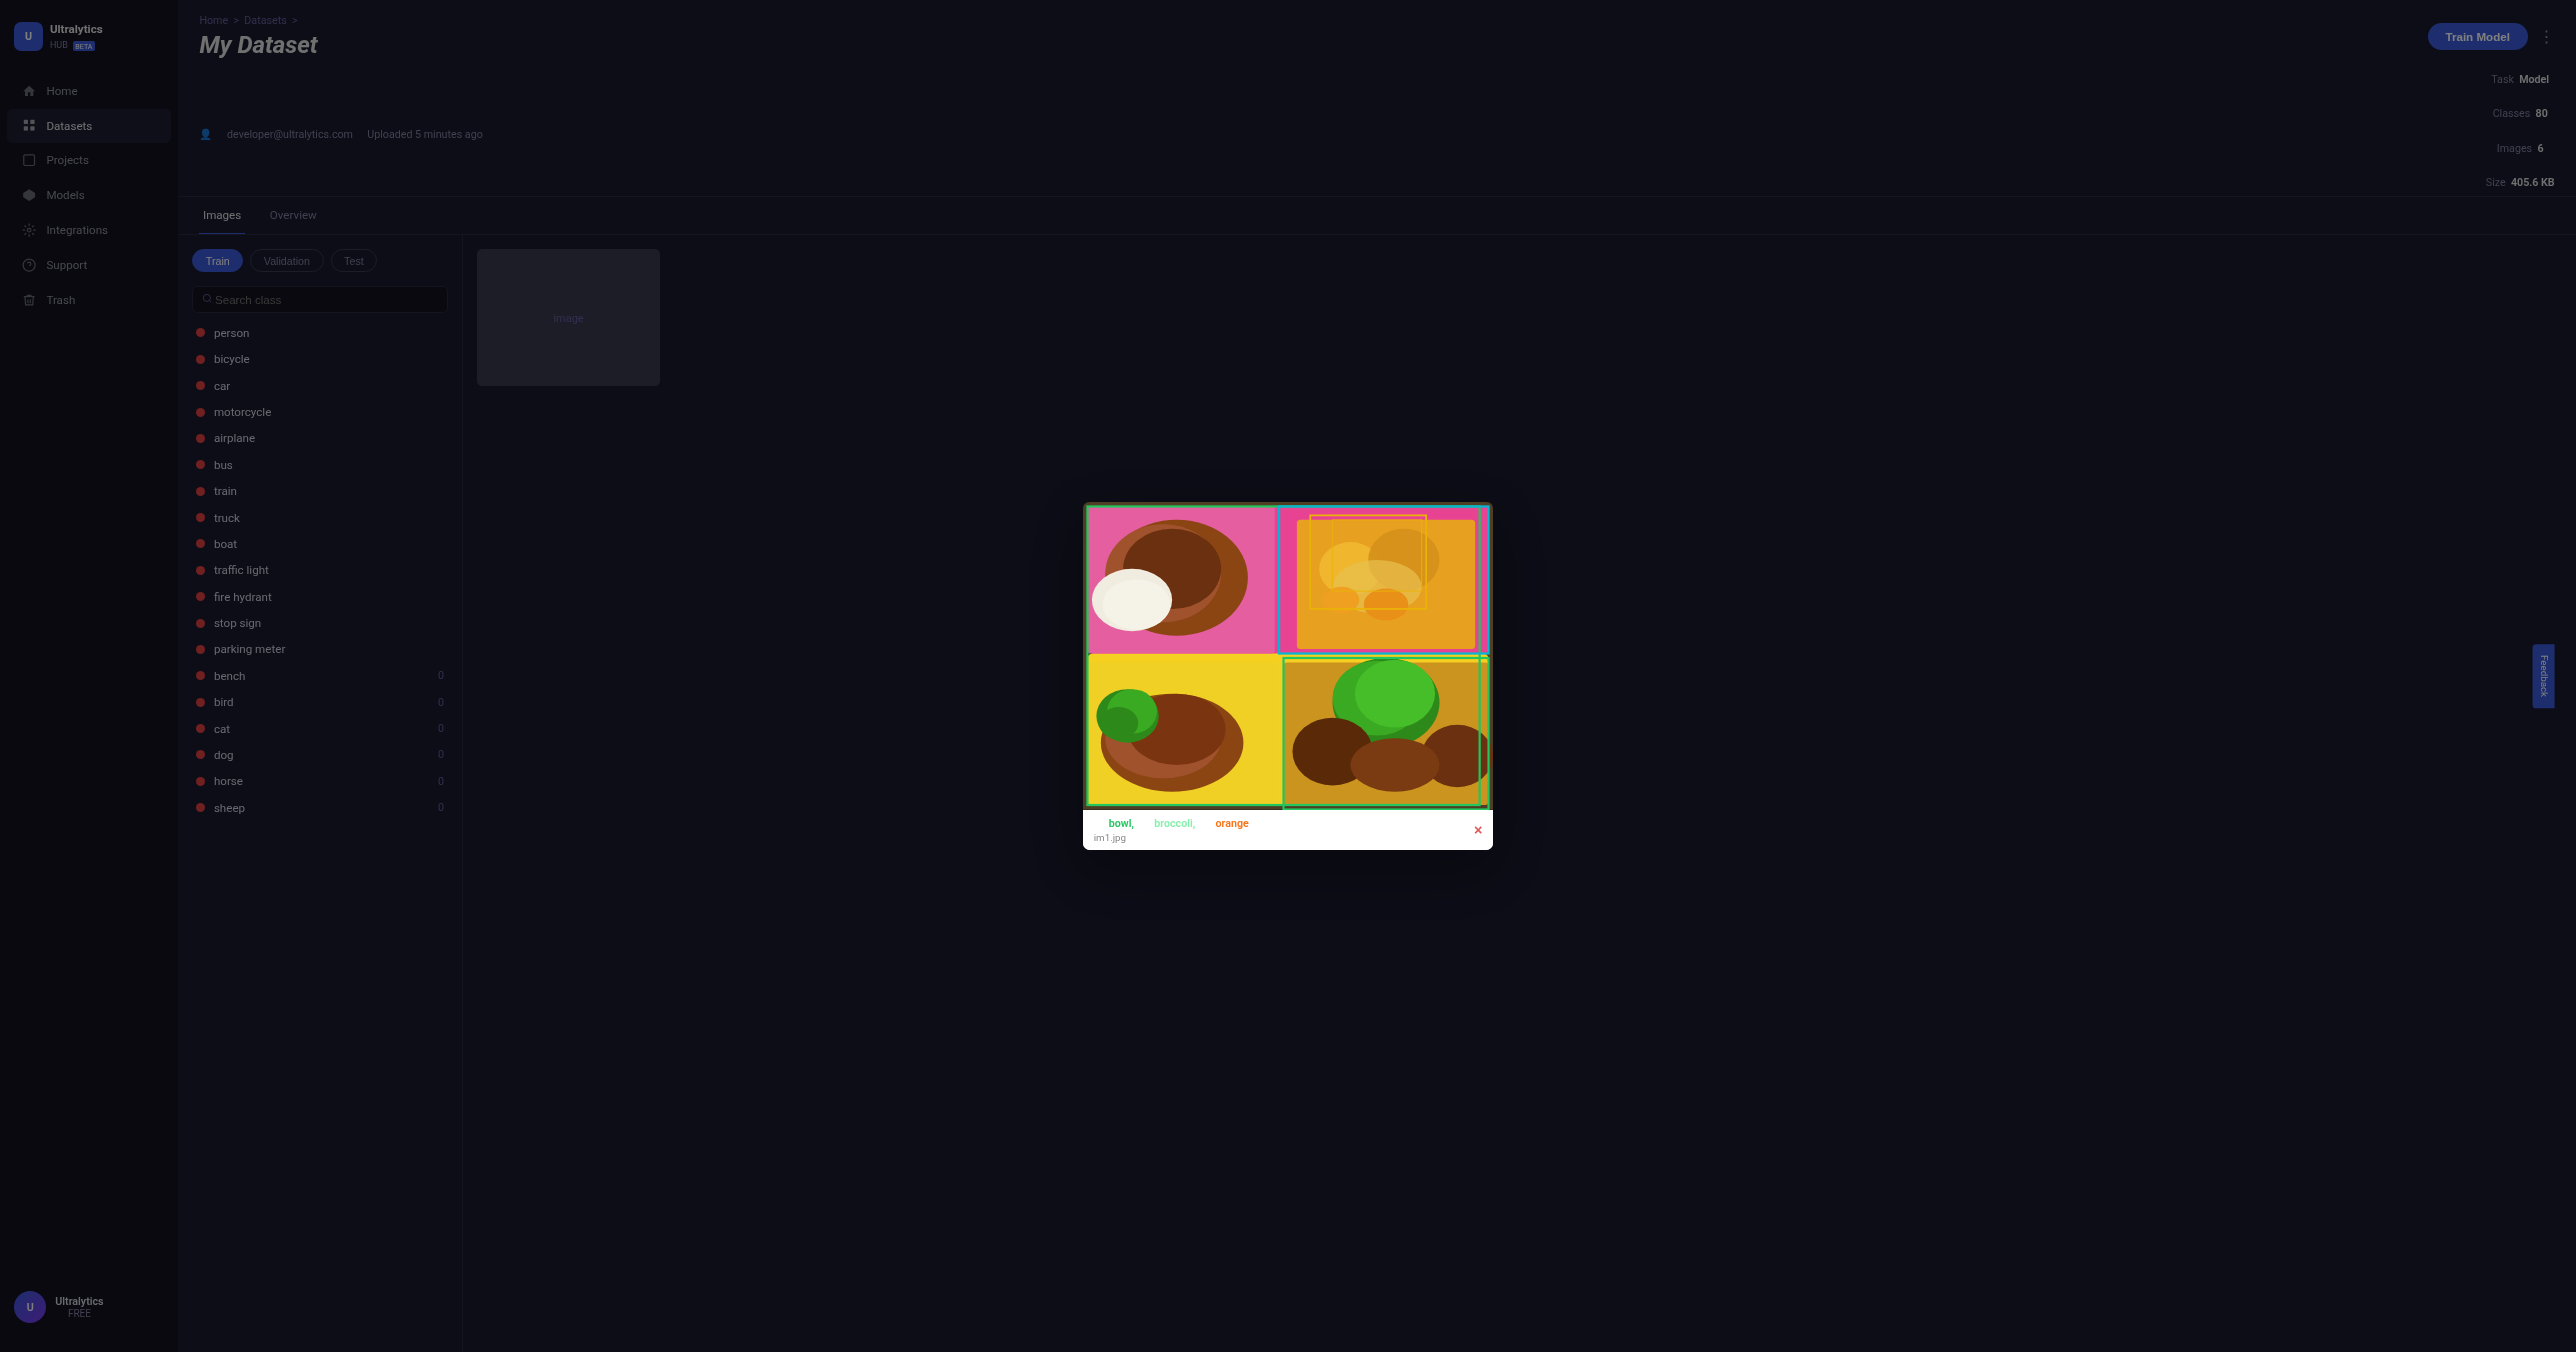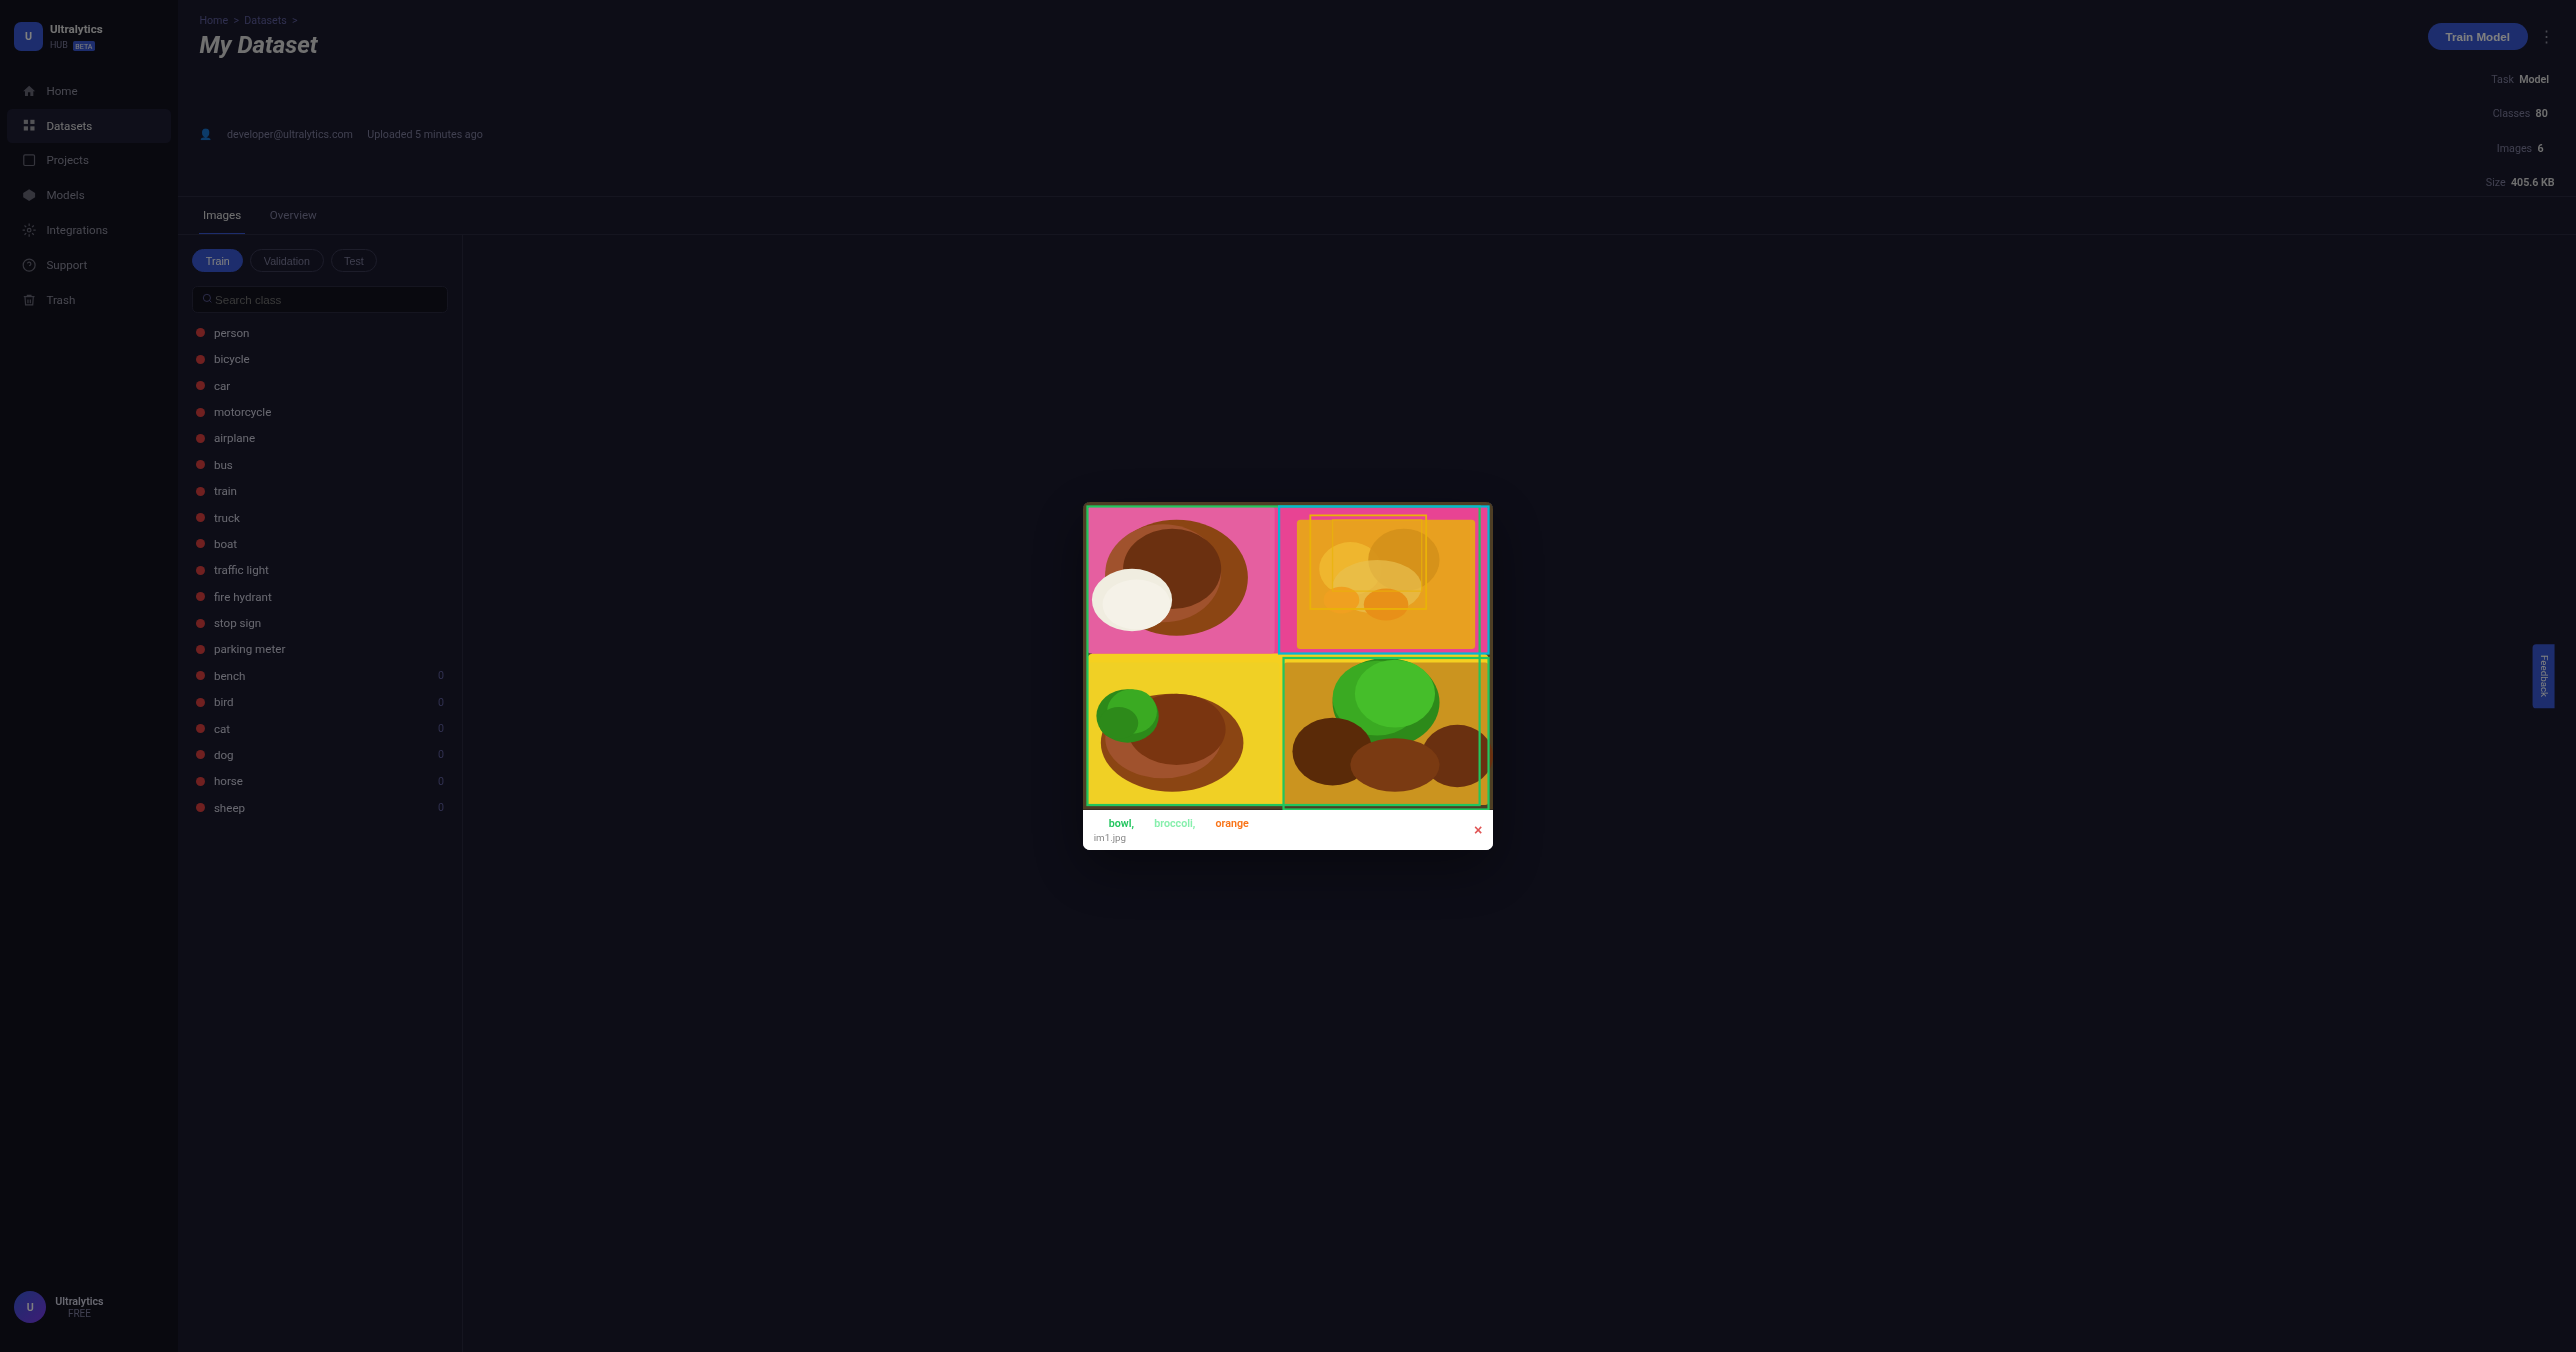--- a/index.html
+++ b/index.html
@@ -387,20 +387,26 @@
         <span class="class-name">sheep</span>
       </div>
       <span class="class-count">0</span>
     </div>
         </div>
     </div>
 
     <div class="right-panel">
       <div class="images-grid">
 
+        <div class="image-thumb" style="background:#2a2a40;">
+          <svg width="100%" height="100%" viewBox="0 0 200 150" style="font-size:14px">
+            <rect width="200" height="150" fill="#3a3a50"></rect>
+            <text x="100" y="80" text-anchor="middle" fill="#6060a0" font-size="12">image</text>
+          </svg>
+        </div>
 
       </div>
     </div>
   </div>
 </div>
 
 <div class="modal-overlay">
   <div class="modal">
     <div class="modal-image-wrapper">
       <div class="modal-image">

